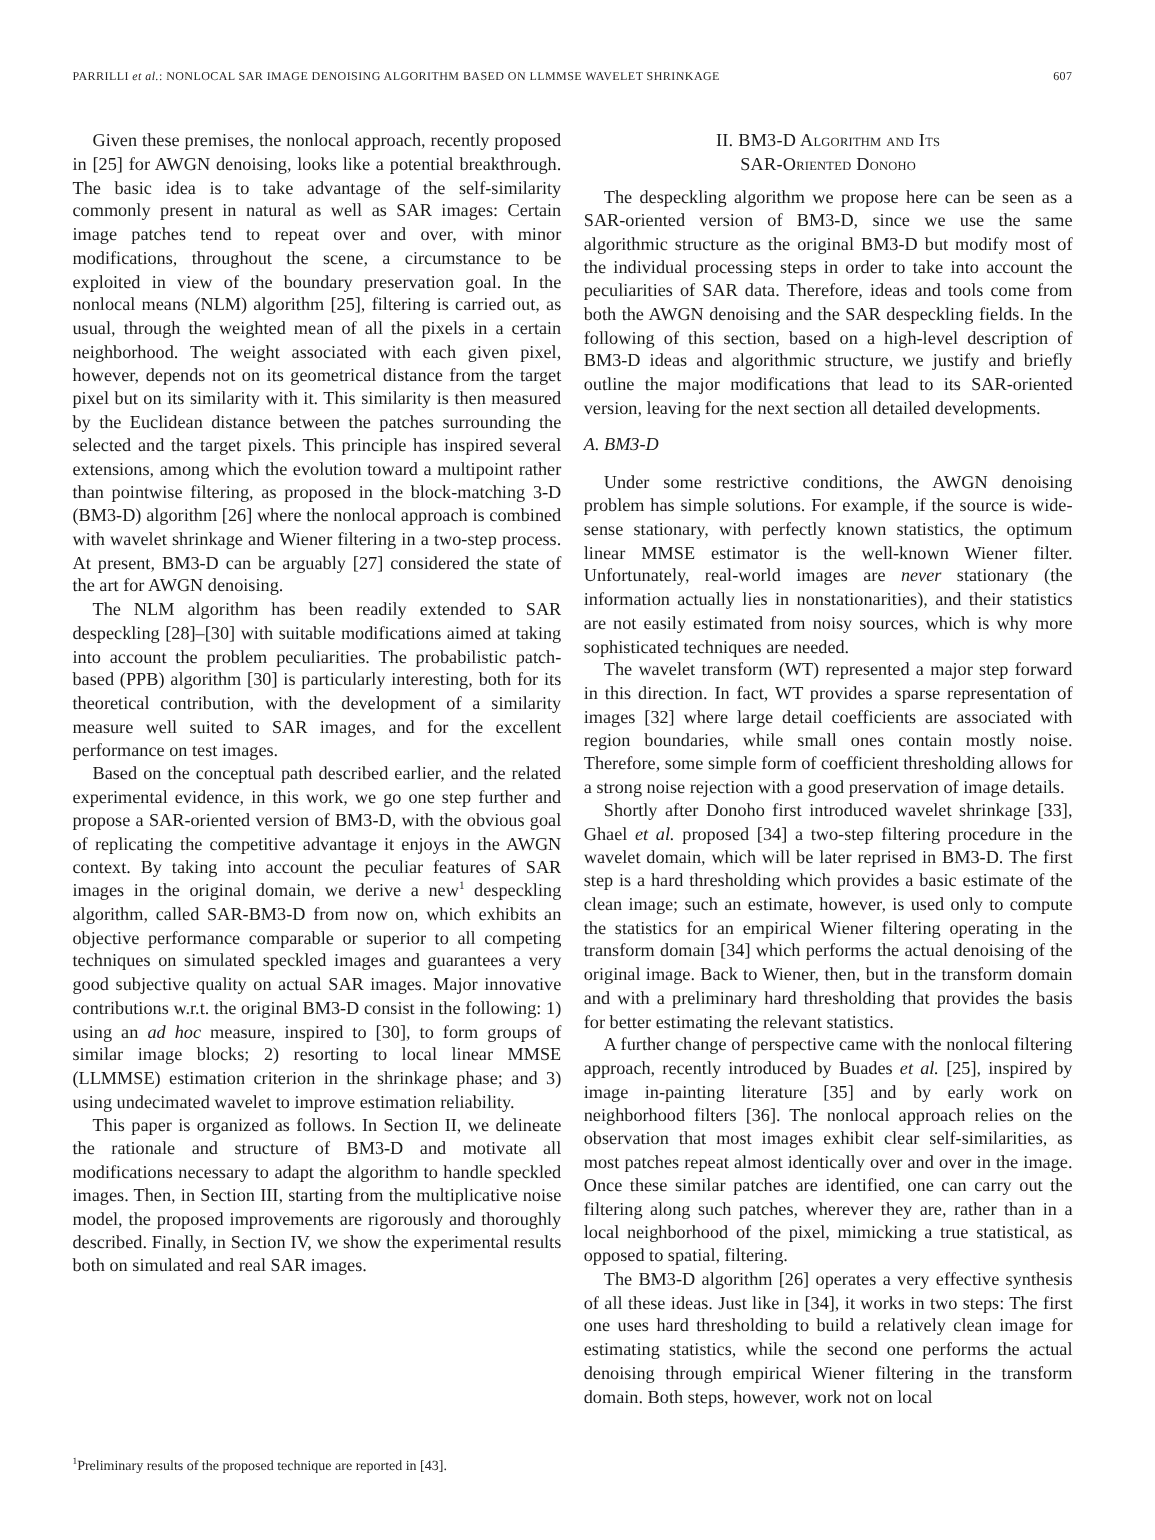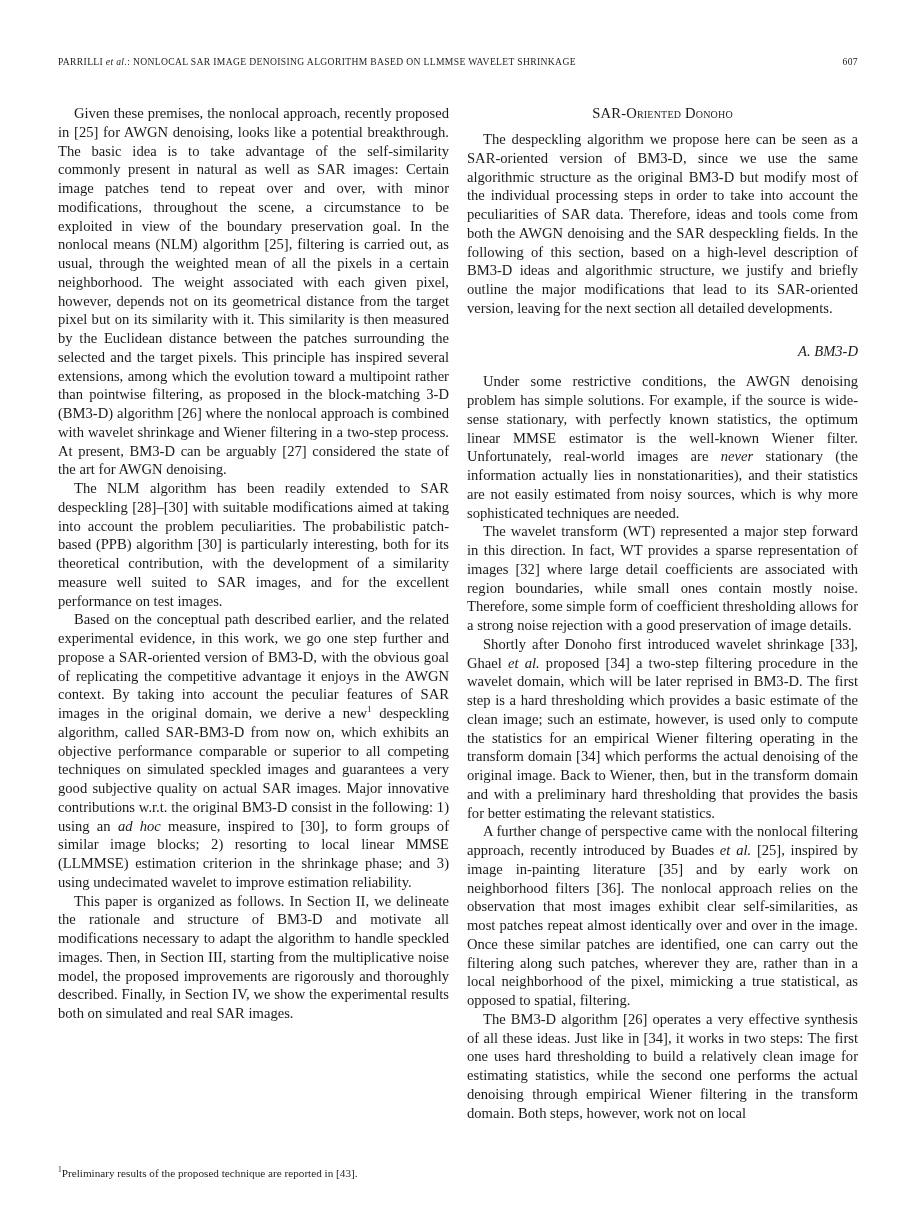--- a/index.html
+++ b/index.html
@@ -11,21 +11,21 @@
   .running-head .title i { text-transform: none; font-style: italic; }
   .running-head .page { position: absolute; right: 0; top: 0; margin-left: 12px; }
   .col { position: absolute; top: 104px; width: 391px; font-size: 14.6px; line-height: 18.75px;
          text-align: justify; hyphens: none; }
   .col.left { left: 58px; }
   .col.right { left: 467px; }
   .col p { margin: 0; text-indent: 0; }
   .col p.indent { text-indent: 16px; }
   .col p.noindent { text-indent: 0; }
   .section-title { text-align: center; font-size: 14.6px; line-height: 19px; margin: 0 0 7px 0; font-variant: small-caps; letter-spacing: 0.2px; }
-  .subsection-title { font-style: italic; margin: 24px 0 12px 0; text-align: right; }
+  .subsection-title { font-style: italic; margin: 10px 0 12px 0; text-align: left; }
   sup { font-size: 9px; line-height: 0; vertical-align: super; }
   .footnote { position: absolute; left: 58px; top: 1166px; width: 391px; font-size: 11.2px; line-height: 14px; color: #222; }
   .footnote sup { font-size: 7.5px; }
 </style>
 </head>
 <body>
 
 <div class="running-head">
   <span class="title"><span>PARRILLI</span> <i>et al.</i><span>: NONLOCAL SAR IMAGE DENOISING ALGORITHM BASED ON LLMMSE WAVELET SHRINKAGE</span></span>
   <span class="page">607</span>
@@ -37,20 +37,21 @@
   <p class="indent"><span>Based on the conceptual path described earlier, and the related experimental evidence, in this work, we go one step further and propose a SAR-oriented version of BM3-D, with the obvious goal of replicating the competitive advantage it enjoys in the AWGN context. By taking into account the peculiar features of SAR images in the original domain, we derive a new</span><sup>1</sup><span> despeckling algorithm, called SAR-BM3-D from now on, which exhibits an objective performance comparable or superior to all competing techniques on simulated speckled images and guarantees a very good subjective quality on actual SAR images. Major innovative contributions w.r.t. the original BM3-D consist in the following: 1) using an </span><i>ad hoc</i><span> measure, inspired to [30], to form groups of similar image blocks; 2) resorting to local linear MMSE (LLMMSE) estimation criterion in the shrinkage phase; and 3) using undecimated wavelet to improve estimation reliability.</span></p>
   <p class="indent">This paper is organized as follows. In Section II, we delineate the rationale and structure of BM3-D and motivate all modifications necessary to adapt the algorithm to handle speckled images. Then, in Section III, starting from the multiplicative noise model, the proposed improvements are rigorously and thoroughly described. Finally, in Section IV, we show the experimental results both on simulated and real SAR images.</p>
 </div>
 
 <div class="footnote">
   <sup>1</sup><span>Preliminary results of the proposed technique are reported in [43].</span>
 </div>
 
 <div class="col right">
   <div class="section-title">
+    <div>II. BM3-D Algorithm and Its</div>
     <div>SAR-Oriented Donoho</div>
   </div>
   <p class="indent">The despeckling algorithm we propose here can be seen as a SAR-oriented version of BM3-D, since we use the same algorithmic structure as the original BM3-D but modify most of the individual processing steps in order to take into account the peculiarities of SAR data. Therefore, ideas and tools come from both the AWGN denoising and the SAR despeckling fields. In the following of this section, based on a high-level description of BM3-D ideas and algorithmic structure, we justify and briefly outline the major modifications that lead to its SAR-oriented version, leaving for the next section all detailed developments.</p>
   <div class="subsection-title">A.  BM3-D</div>
   <p class="indent"><span>Under some restrictive conditions, the AWGN denoising problem has simple solutions. For example, if the source is wide-sense stationary, with perfectly known statistics, the optimum linear MMSE estimator is the well-known Wiener filter. Unfortunately, real-world images are </span><i>never</i><span> stationary (the information actually lies in nonstationarities), and their statistics are not easily estimated from noisy sources, which is why more sophisticated techniques are needed.</span></p>
   <p class="indent">The wavelet transform (WT) represented a major step forward in this direction. In fact, WT provides a sparse representation of images [32] where large detail coefficients are associated with region boundaries, while small ones contain mostly noise. Therefore, some simple form of coefficient thresholding allows for a strong noise rejection with a good preservation of image details.</p>
   <p class="indent"><span>Shortly after Donoho first introduced wavelet shrinkage [33], Ghael </span><i>et al.</i><span> proposed [34] a two-step filtering procedure in the wavelet domain, which will be later reprised in BM3-D. The first step is a hard thresholding which provides a basic estimate of the clean image; such an estimate, however, is used only to compute the statistics for an empirical Wiener filtering operating in the transform domain [34] which performs the actual denoising of the original image. Back to Wiener, then, but in the transform domain and with a preliminary hard thresholding that provides the basis for better estimating the relevant statistics.</span></p>
   <p class="indent"><span>A further change of perspective came with the nonlocal filtering approach, recently introduced by Buades </span><i>et al.</i><span> [25], inspired by image in-painting literature [35] and by early work on neighborhood filters [36]. The nonlocal approach relies on the observation that most images exhibit clear self-similarities, as most patches repeat almost identically over and over in the image. Once these similar patches are identified, one can carry out the filtering along such patches, wherever they are, rather than in a local neighborhood of the pixel, mimicking a true statistical, as opposed to spatial, filtering.</span></p>
   <p class="indent">The BM3-D algorithm [26] operates a very effective synthesis of all these ideas. Just like in [34], it works in two steps: The first one uses hard thresholding to build a relatively clean image for estimating statistics, while the second one performs the actual denoising through empirical Wiener filtering in the transform domain. Both steps, however, work not on local</p>
 </div>

